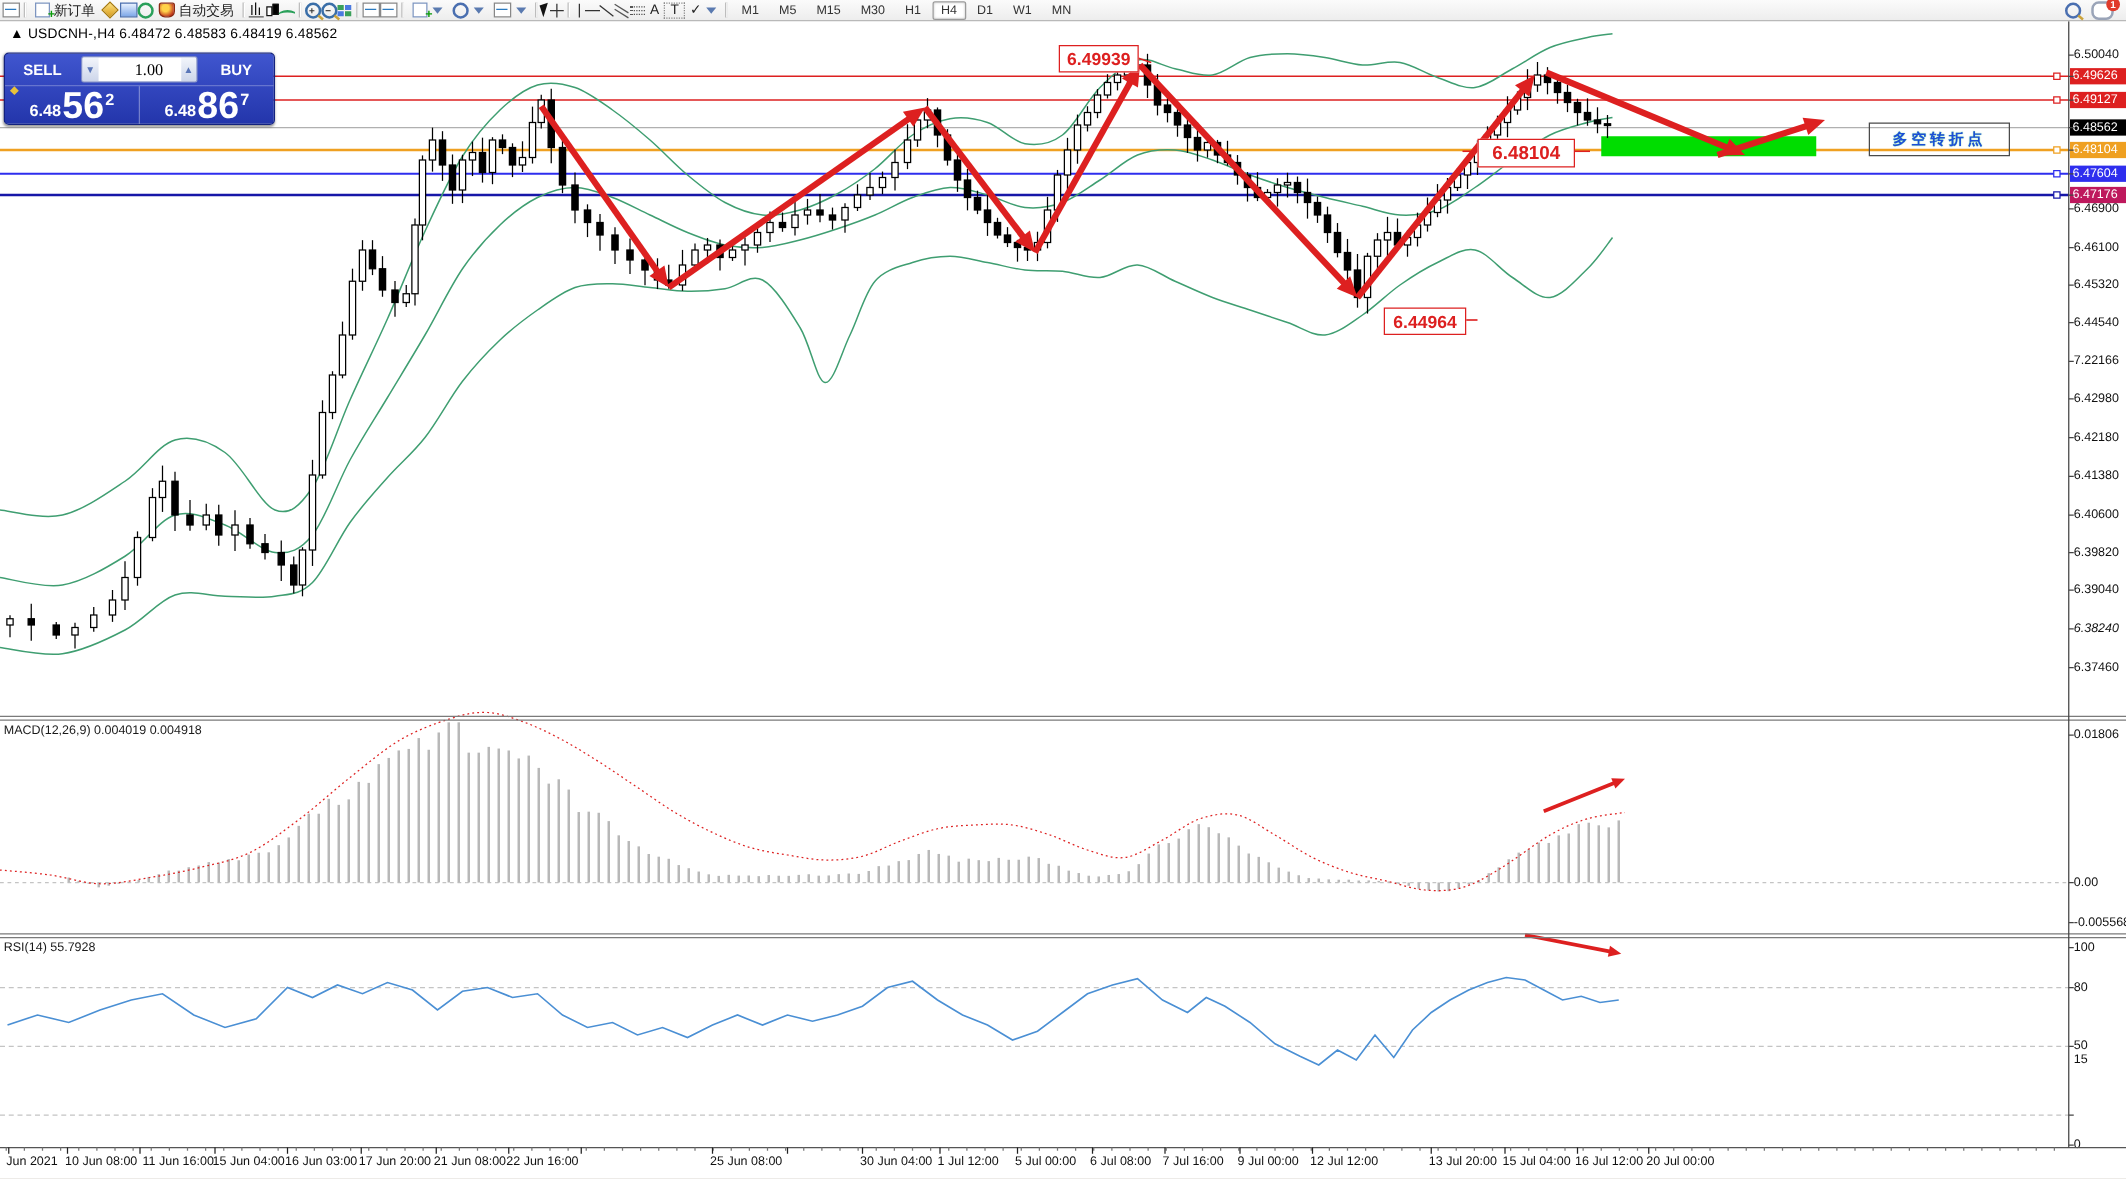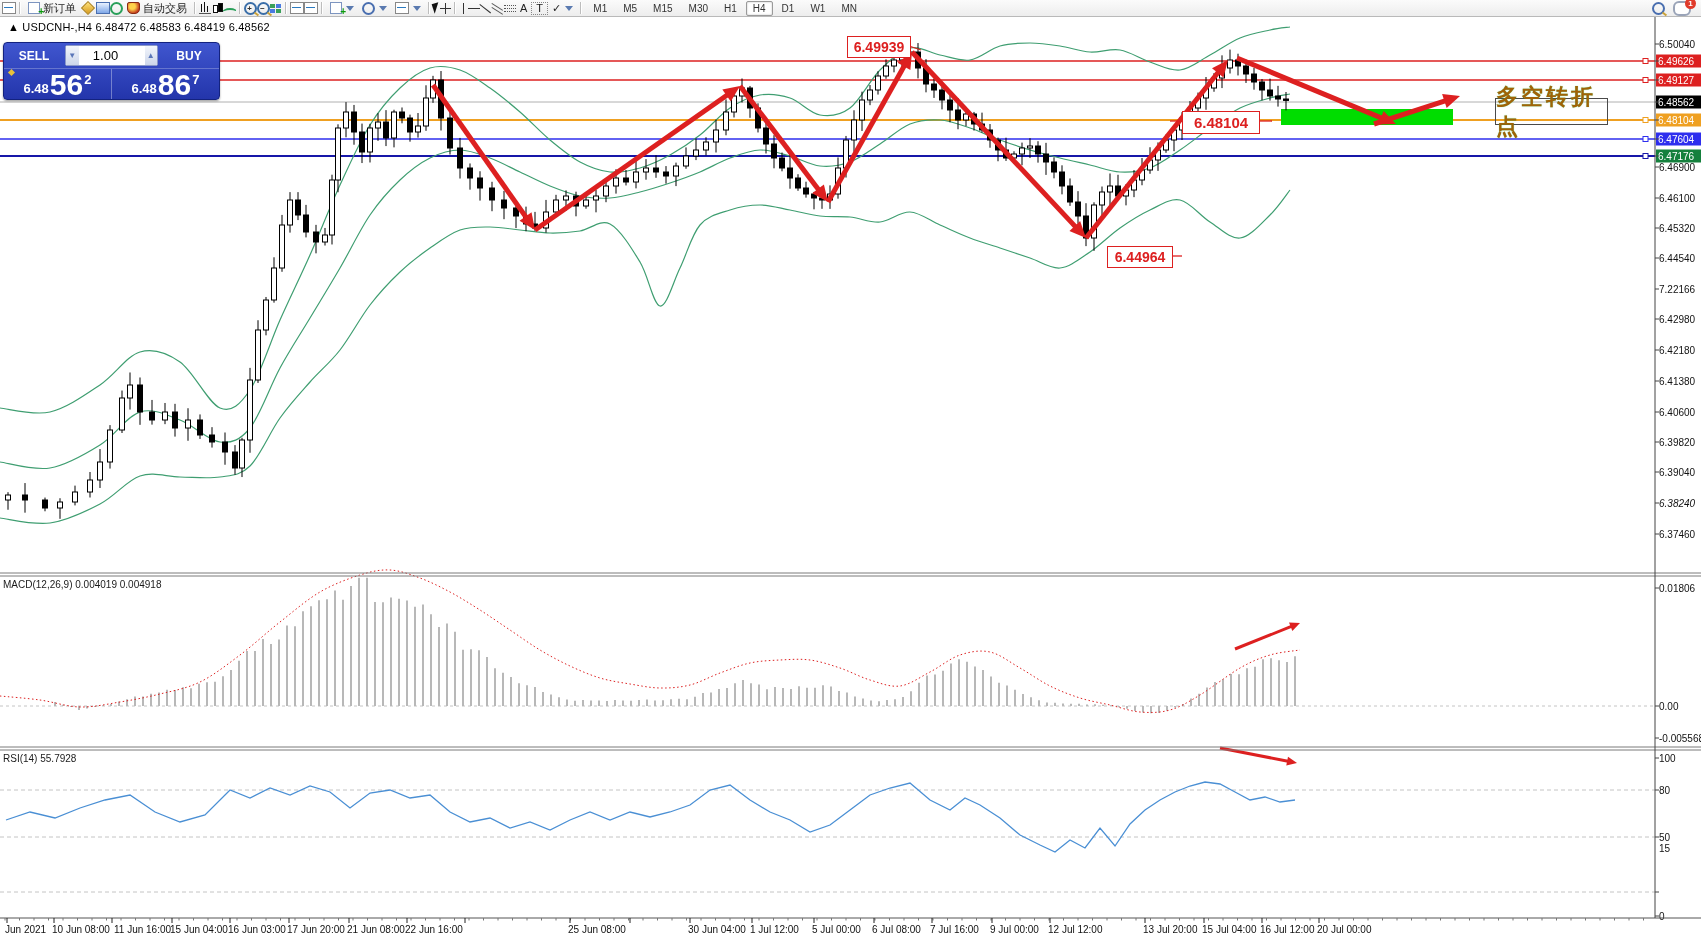--- a/index.html
+++ b/index.html
@@ -52,38 +52,38 @@
          font-size:8px;line-height:11px;text-align:center;font-weight:bold}
   
   .symline{position:absolute;left:8px;top:21px;font-size:11px;color:#000;z-index:10;letter-spacing:.2px}
   
   .tpanel{position:absolute;left:3px;top:42px;width:215px;height:56px;z-index:30;border-radius:4px;overflow:hidden;
           border:1px solid #13227f;background:linear-gradient(#4056cf,#2335ab);box-shadow:0 1px 2px rgba(0,0,0,.4)}
   .tp-top{display:flex;height:25px;align-items:stretch}
   .tp-btn{width:60px;color:#fff;font-size:12px;font-weight:bold;display:flex;align-items:center;justify-content:center;cursor:pointer}
   .tp-vol{flex:1;display:flex;background:#fff;border:1px solid #8a97c8;margin:2px 1px;border-radius:2px;overflow:hidden}
   .tp-step{width:15px;display:flex;align-items:center;justify-content:center;background:linear-gradient(#f2f5fb,#cdd6ea);color:#5a76b8;font-size:8px;cursor:pointer}
-  .tp-vol input{flex:1;border:0;outline:0;text-align:center;font-size:13px;padding-right:14px;width:50px;font-family:Liberation Sans, sans-serif}
+  .tp-vol input{flex:1;border:0;outline:0;text-align:right;font-size:13px;padding-right:14px;width:50px;font-family:Liberation Serif, serif}
   .tp-prices{display:flex;height:31px;border-top:1px solid rgba(255,255,255,.25)}
   .tp-price{flex:1;display:flex;align-items:flex-end;justify-content:center;color:#fff;padding-bottom:1px;cursor:pointer}
   .tp-price.sell{border-right:1px solid rgba(255,255,255,.35)}
   .pp-small{font-size:13px;font-weight:bold;margin:0 1px 3px 0}
   .pp-big{font-size:30px;font-weight:bold;line-height:28px}
   .pp-sup{font-size:13px;font-weight:bold;margin:0 0 12px 1px}
   .gold-dot{position:absolute;left:5px;top:27px;width:5px;height:5px;background:#e8c23a;transform:rotate(45deg)}
   
   .plabel{position:absolute;left:1659px;font-size:10px;color:#111;transform:translateY(-50%);white-space:nowrap}
   .pbadge{position:absolute;left:1656px;width:43px;font-size:10px;color:#fff;padding:1px 1px 1px 2px;transform:translateY(-50%);white-space:nowrap}
   .ind-label{position:absolute;left:3px;font-size:10px;color:#1a1a1a;z-index:5}
   .tlabel{position:absolute;top:924px;font-size:10px;color:#111;white-space:nowrap}
   
   .redbox{position:absolute;border:1px solid #dd2020;color:#dd2020;background:#fff;font-size:14px;font-weight:bold;
           display:flex;align-items:center;justify-content:center;z-index:6}
-  .greenbox{position:absolute;left:1495px;top:98px;width:111px;height:25px;border:1px solid #4a4a4a;color:#a16207;
-            font-size:22px;font-weight:bold;letter-spacing:3px;display:flex;align-items:center;justify-content:center;z-index:6;
+  .greenbox{position:absolute;left:1495px;top:98px;width:111px;height:25px;border:1px solid #4a4a4a;color:#1d4ed8;
+            font-size:12px;font-weight:bold;letter-spacing:3px;display:flex;align-items:center;justify-content:center;z-index:6;
             text-shadow:0 0 1px rgba(0,200,60,.6)}
   svg{position:absolute;left:0;top:0;z-index:1}
 </style>
 </head>
 <body>
 
 <div class="screen">
 
   <div class="toolbar">
     <span class="icn mini-chart">
@@ -891,21 +891,21 @@
     <span>RSI(14)</span> <span>55.7928</span>
   </div>
 
   <div id="axis-labels">
       <div class="plabel" style="top: 44px;">6.50040</div>
       <div class="pbadge" style="top: 61px; background: rgb(221, 32, 32);">6.49626</div>
       <div class="pbadge" style="top: 80px; background: rgb(221, 32, 32);">6.49127</div>
       <div class="pbadge" style="top: 102px; background: rgb(0, 0, 0);">6.48562</div>
       <div class="pbadge" style="top: 120px; background: rgb(239, 160, 33);">6.48104</div>
       <div class="pbadge" style="top: 139px; background: rgb(46, 46, 238);">6.47604</div>
-      <div class="pbadge" style="top: 156px; background: #15803d;">6.47176</div>
+      <div class="pbadge" style="top: 156px; background: #be185d;">6.47176</div>
       <div class="plabel" style="top: 167px;">6.46900</div>
       <div class="plabel" style="top: 198px;">6.46100</div>
       <div class="plabel" style="top: 228px;">6.45320</div>
       <div class="plabel" style="top: 258px;">6.44540</div>
       <div class="plabel" style="top: 289px;">7.22166</div>
       <div class="plabel" style="top: 319px;">6.42980</div>
       <div class="plabel" style="top: 350px;">6.42180</div>
       <div class="plabel" style="top: 381px;">6.41380</div>
       <div class="plabel" style="top: 412px;">6.40600</div>
       <div class="plabel" style="top: 442px;">6.39820</div>

